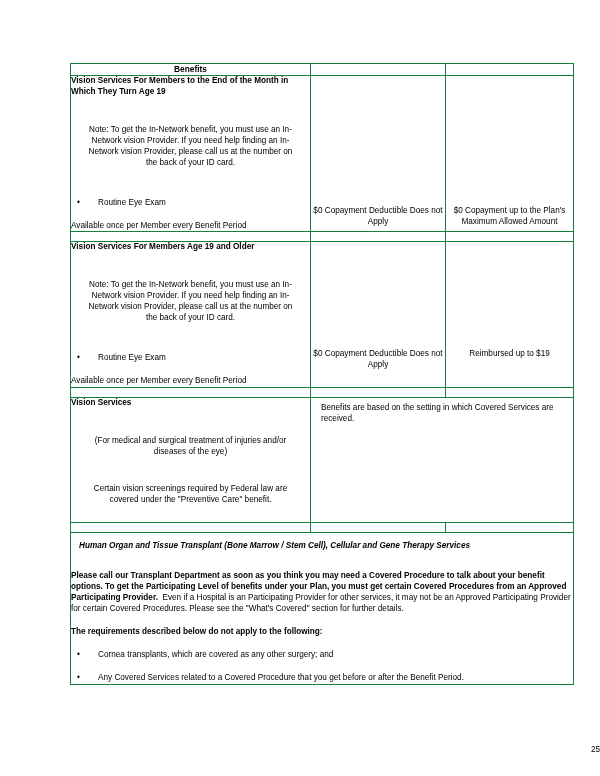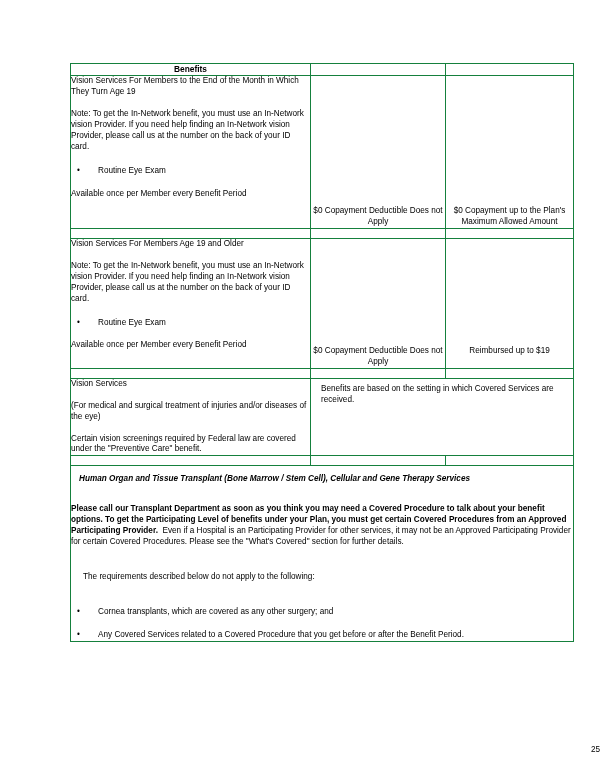--- a/index.html
+++ b/index.html
@@ -56,26 +56,27 @@
 
   .cell-pad {
     padding: 5px 7px 6px 7px;
   }
   .cell-pad-c {
     padding: 5px 6px 6px 6px;
     text-align: center;
   }
 
   .sect-title {
-    font-weight: normal;
+    font-weight: bold;
     margin: 0;
   }
   .para {
-    margin: 0;
+    margin: 16px;
     padding-top: 11px;
+    text-align: center;
   }
 
   .bullet-row {
     display: block;
     padding-top: 13px;
     padding-left: 6px;
     position: relative;
   }
   .bullet-row .bdot {
     position: absolute;
@@ -115,23 +116,23 @@
     font-style: italic;
   }
   .bold-run { font-weight: bold; }
 
   .tp-para {
     margin: 0;
     padding-top: 11px;
     text-align: left;
   }
   .tp-sub {
-    margin: 12px;
+    margin: 0;
     padding-top: 12px;
-    font-weight: normal;
+    font-weight: bold;
   }
   .tp-bullet {
     position: relative;
     padding-top: 12px;
     padding-left: 6px;
   }
   .tp-bullet .bdot {
     position: absolute;
     left: 6px;
     top: 12px;

